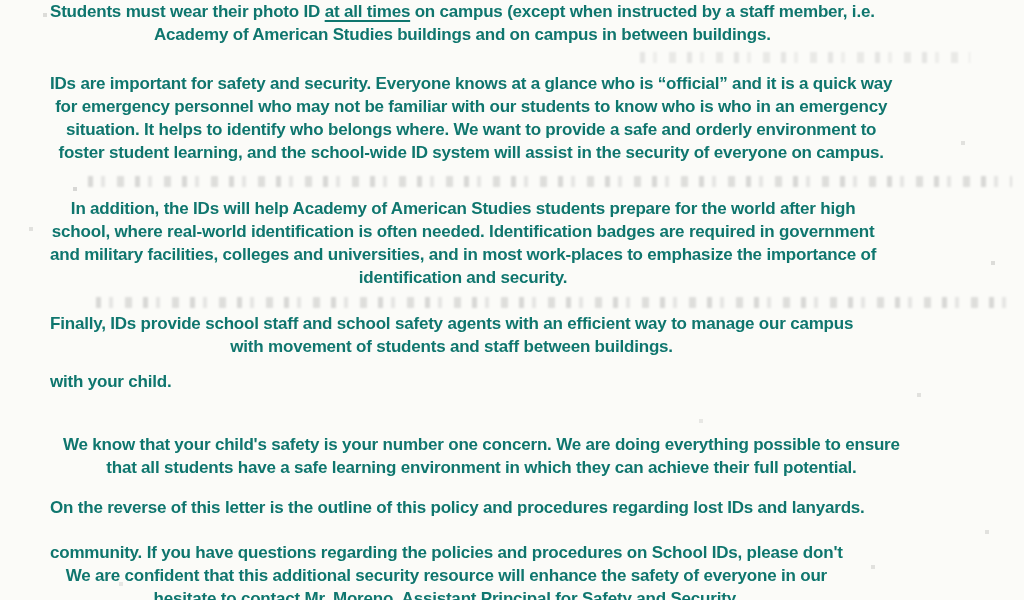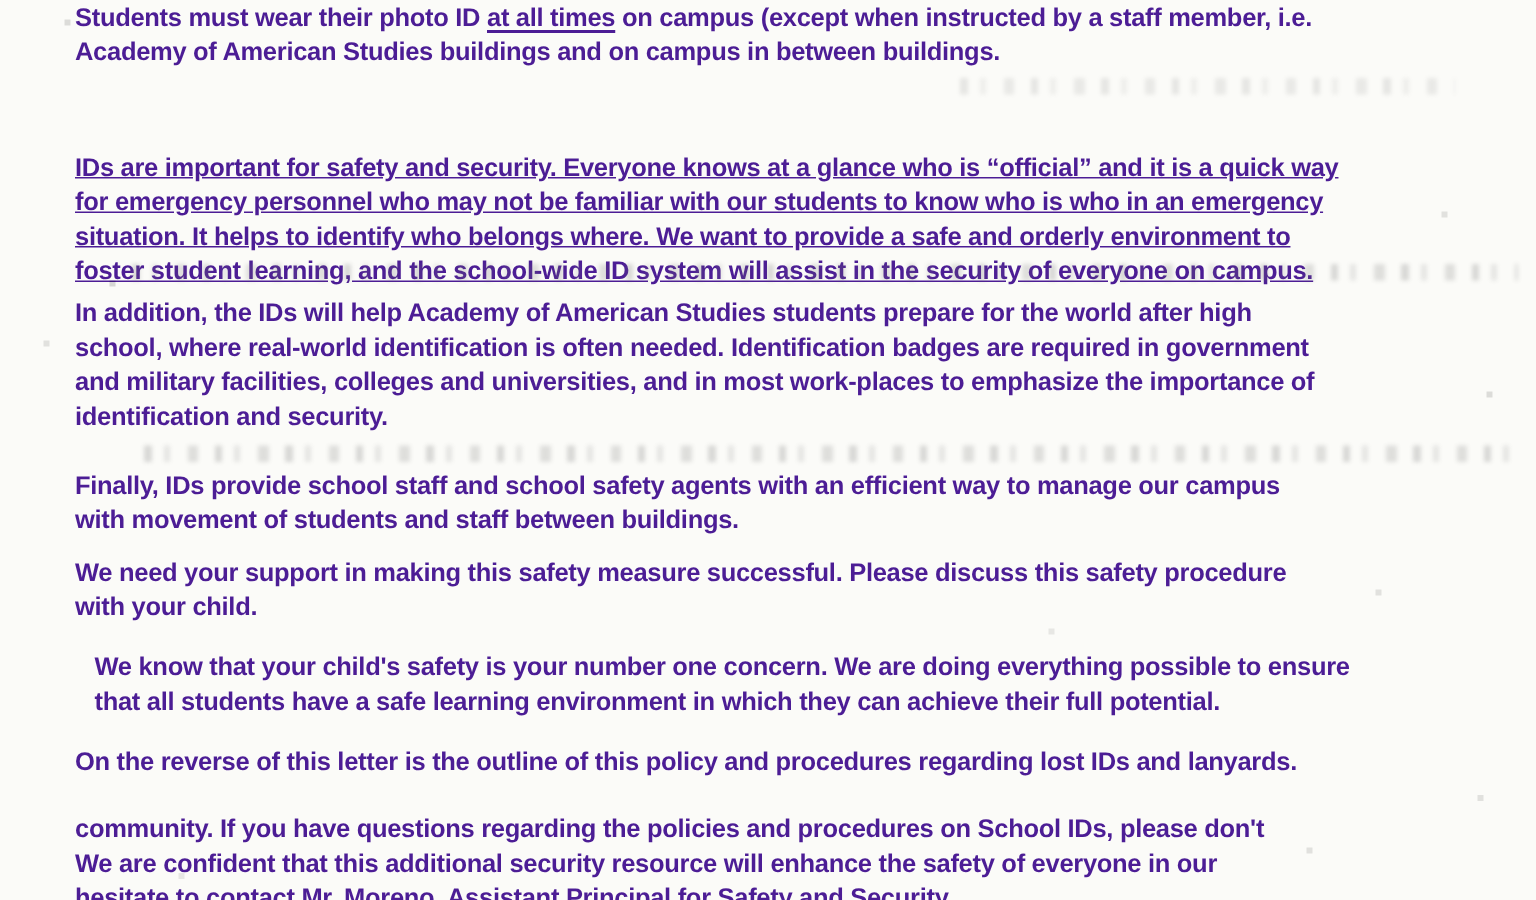--- a/index.html
+++ b/index.html
@@ -30,21 +30,21 @@
   }
   .para { position: absolute; left: 50px; }
   .line { white-space: nowrap; }
   .seg.u {
     text-decoration: underline;
     text-decoration-thickness: 2px;
     text-underline-offset: 3px;
   }
   
   #p0 { top: 0px; }
-  #p1 { top: 100px; text-decoration: underline; }
+  #p1 { top: 72px; }
   #p2 { top: 197px; }
   #p3 { top: 312px; }
   #p4 { top: 370px; }
   #p5 { top: 433px; margin-left: 13px; }
   #p6 { top: 496px; }
   #p7 { top: 541px; }
 
   
   .ghost {
     position: absolute;
@@ -76,21 +76,21 @@
       700px 420px 0 1px rgba(0,0,0,0.08),
       986px 531px 0 1px rgba(0,0,0,0.10),
       120px 583px 0 1px rgba(0,0,0,0.08),
       872px 566px 0 1px rgba(0,0,0,0.10);
   }
 </style>
 </head>
 <body style="background: rgb(251, 251, 248);">
 
 <div id="page">
-  <div id="doc" style="color: #4c1d95;">
+  <div id="doc" style="color: #0f766e; text-align: center;">
       <div class="para" id="p0">
         <div class="line"><span class="seg">Students must wear their photo ID </span><span class="seg u">at all times</span><span class="seg"> on campus (except when instructed by a staff member, i.e.</span></div>
         <div class="line"><span class="seg">Academy of American Studies buildings and on campus in between buildings.</span></div>
       </div>
       <div class="para" id="p1">
         <div class="line"><span class="seg">IDs are important for safety and security. Everyone knows at a glance who is “official” and it is a quick way</span></div>
         <div class="line"><span class="seg">for emergency personnel who may not be familiar with our students to know who is who in an emergency</span></div>
         <div class="line"><span class="seg">situation. It helps to identify who belongs where. We want to provide a safe and orderly environment to</span></div>
         <div class="line"><span class="seg">foster student learning, and the school-wide ID system will assist in the security of everyone on campus.</span></div>
       </div>
@@ -98,21 +98,20 @@
         <div class="line"><span class="seg">In addition, the IDs will help Academy of American Studies students prepare for the world after high</span></div>
         <div class="line"><span class="seg">school, where real-world identification is often needed. Identification badges are required in government</span></div>
         <div class="line"><span class="seg">and military facilities, colleges and universities, and in most work-places to emphasize the importance of</span></div>
         <div class="line"><span class="seg">identification and security.</span></div>
       </div>
       <div class="para" id="p3">
         <div class="line"><span class="seg">Finally, IDs provide school staff and school safety agents with an efficient way to manage our campus</span></div>
         <div class="line"><span class="seg">with movement of students and staff between buildings.</span></div>
       </div>
       <div class="para" id="p4">
-        <div class="line"><span class="seg">We need your support in making this safety measure successful. Please discuss this safety procedure</span></div>
         <div class="line"><span class="seg">with your child.</span></div>
       </div>
       <div class="para" id="p5">
         <div class="line"><span class="seg">We know that your child's safety is your number one concern. We are doing everything possible to ensure</span></div>
         <div class="line"><span class="seg">that all students have a safe learning environment in which they can achieve their full potential.</span></div>
       </div>
       <div class="para" id="p6">
         <div class="line"><span class="seg">On the reverse of this letter is the outline of this policy and procedures regarding lost IDs and lanyards.</span></div>
       </div>
       <div class="para" id="p7">

